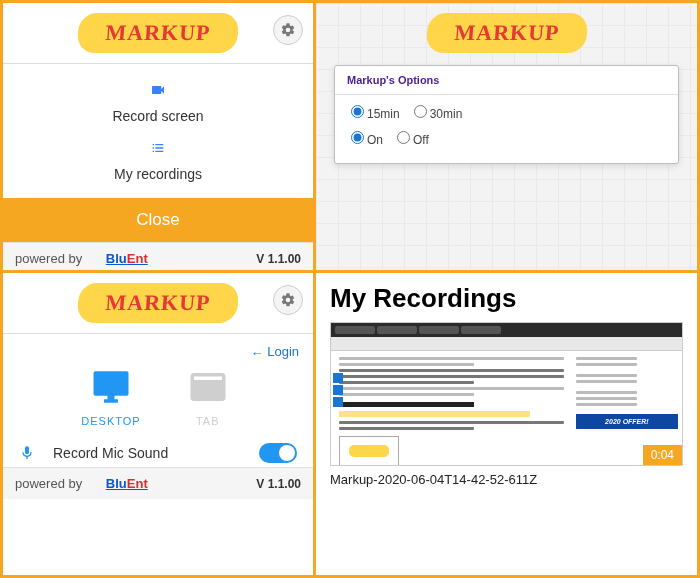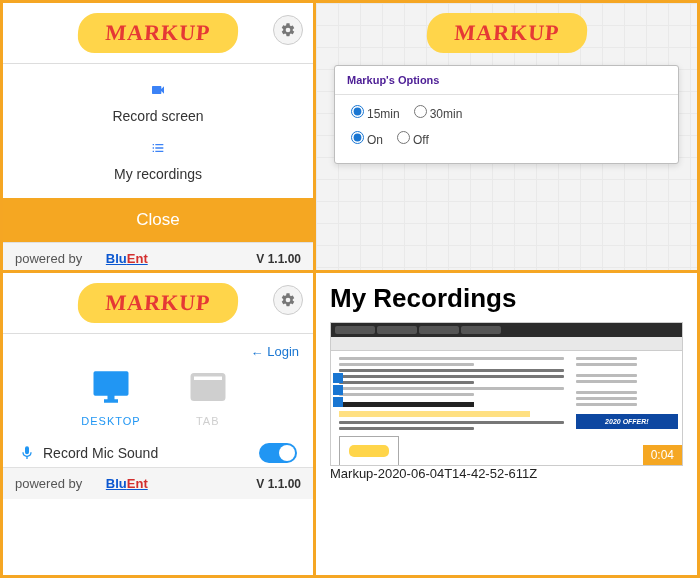--- a/index.html
+++ b/index.html
@@ -44,21 +44,21 @@
   .back-link::before { content: "← "; }
   .mode-row { display: flex; justify-content: center; gap: 40px; padding: 6px 0 2px; }
   .mode { text-align: center; cursor: pointer; }
   .mode .ico { width: 54px; height: 44px; margin: 0 auto 6px; display: flex; align-items: center; justify-content: center; }
   .mode.desktop .ico svg { fill: #2196f3; }
   .mode.tab .ico svg { fill: #cfcfcf; }
   .mode .lbl { font-size: 11px; letter-spacing: 1px; }
   .mode.desktop .lbl { color: #2196f3; }
   .mode.tab .lbl { color: #cfcfcf; }
   .mic-row { display: flex; align-items: center; justify-content: space-between; padding: 14px 16px 4px; font-size: 14px; color: #333; }
-  .mic-row .left { display: flex; align-items: center; gap: 8px; }
+  .mic-row .left { display: flex; align-items: center; gap: 18px; }
   .mic-row svg { width: 16px; height: 16px; fill: #2196f3; }
   .toggle { width: 38px; height: 20px; background: #2196f3; border-radius: 10px; position: relative; cursor: pointer; }
   .toggle::after { content: ""; position: absolute; right: 2px; top: 2px; width: 16px; height: 16px; background: #fff; border-radius: 50%; }
   .start-btn { margin: 12px 16px; background: #f5a722; color: #fff; text-align: center; padding: 14px 0; font-size: 15px; letter-spacing: 1px; border-radius: 2px; cursor: pointer; }
 
   
   .p4 { padding: 10px 14px; }
   .p4 h1 { font-size: 26px; font-weight: bold; margin-bottom: 8px; }
   .thumb-wrap { position: relative; border: 1px solid #ccc; height: 144px; background: #fff; overflow: hidden; }
   .fake-topbar { height: 14px; background: #2b2b2b; display: flex; align-items: center; padding: 0 4px; gap: 2px; }
@@ -71,21 +71,21 @@
   .fp-line.light { background: #bbb; }
   .fp-line.short { width: 60%; }
   .fp-h { height: 5px; background: #222; margin: 6px 0 4px; width: 60%; }
   .fp-hl { height: 6px; background: #ffe082; margin-bottom: 4px; width: 85%; }
   .fp-offer { background: #0d47a1; color: #fff; font-size: 7px; font-style: italic; font-weight: bold; padding: 4px 2px; text-align: center; margin-top: 8px; }
   .fp-soc { position: absolute; left: 2px; top: 50px; width: 10px; }
   .fp-soc div { width: 10px; height: 10px; background: #1976d2; margin-bottom: 2px; }
   .fp-mini { width: 60px; height: 30px; border: 1px solid #aaa; margin-top: 6px; display: flex; align-items: center; justify-content: center; }
   .fp-mini .mini-logo { width: 40px; height: 12px; background: #ffd54a; border-radius: 5px; }
   .duration-badge { position: absolute; right: 0; bottom: 0; background: #f5a722; color: #fff; font-size: 12px; padding: 3px 8px; }
-  .rec-name { font-size: 13px; color: #222; margin-top: 0; }
+  .rec-name { font-size: 13px; color: #222; margin-top: 6px; }
 </style>
 </head>
 <body>
 
 <div class="grid">
 
   <div class="panel p1">
     <div class="logo-wrap">
       <div class="logo">MARKUP</div>
       <div class="gear">

